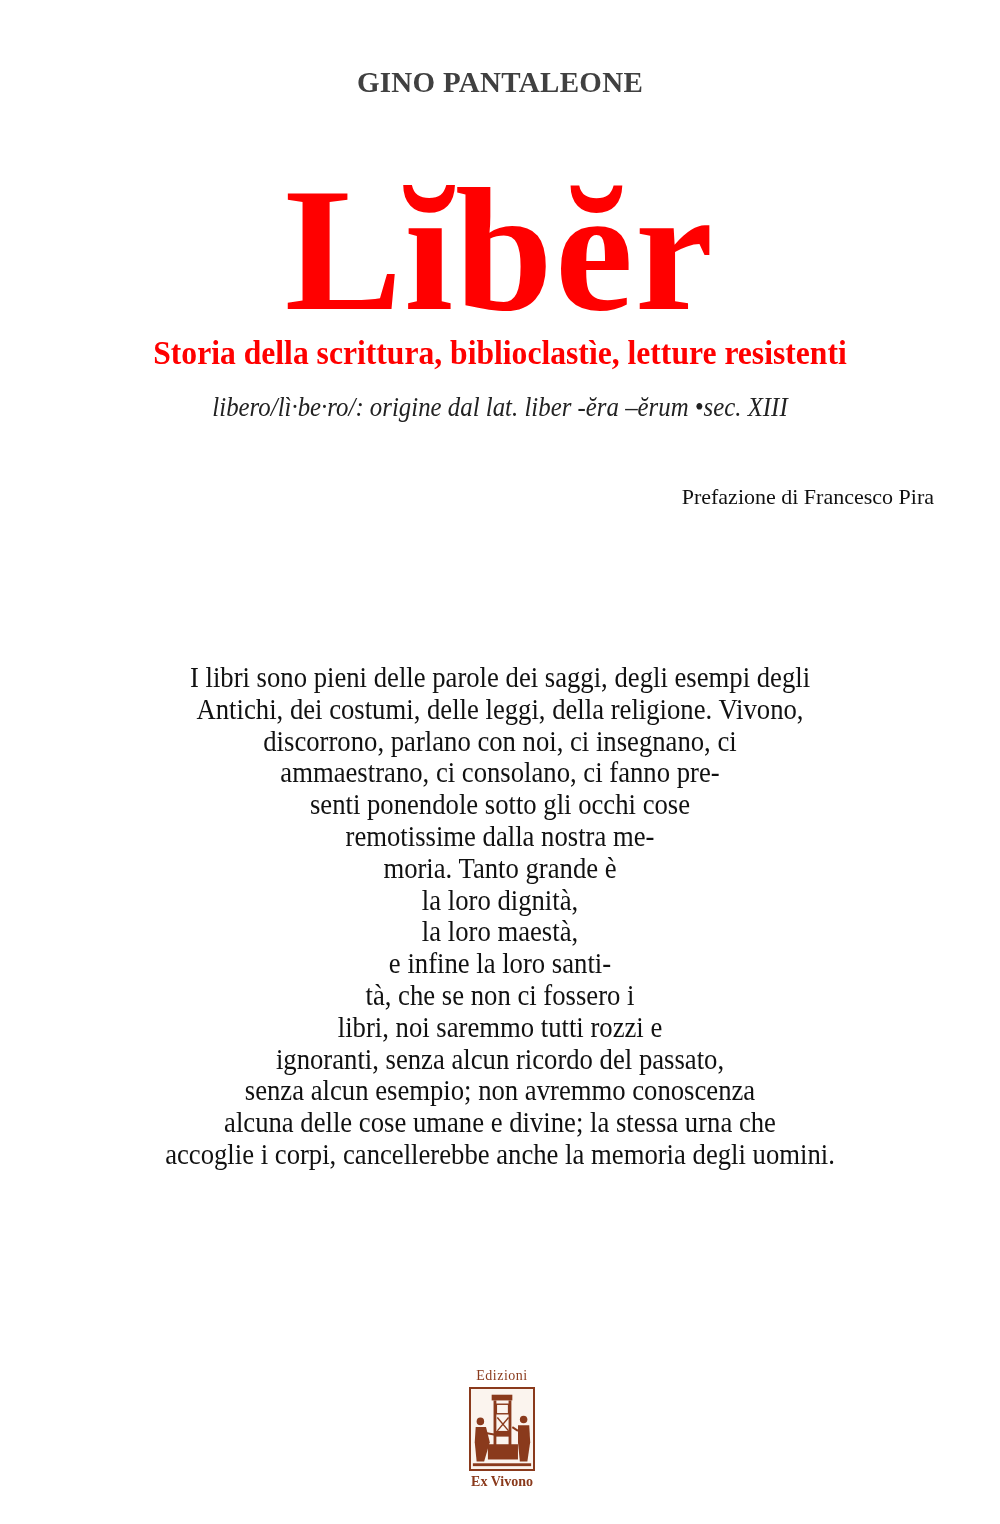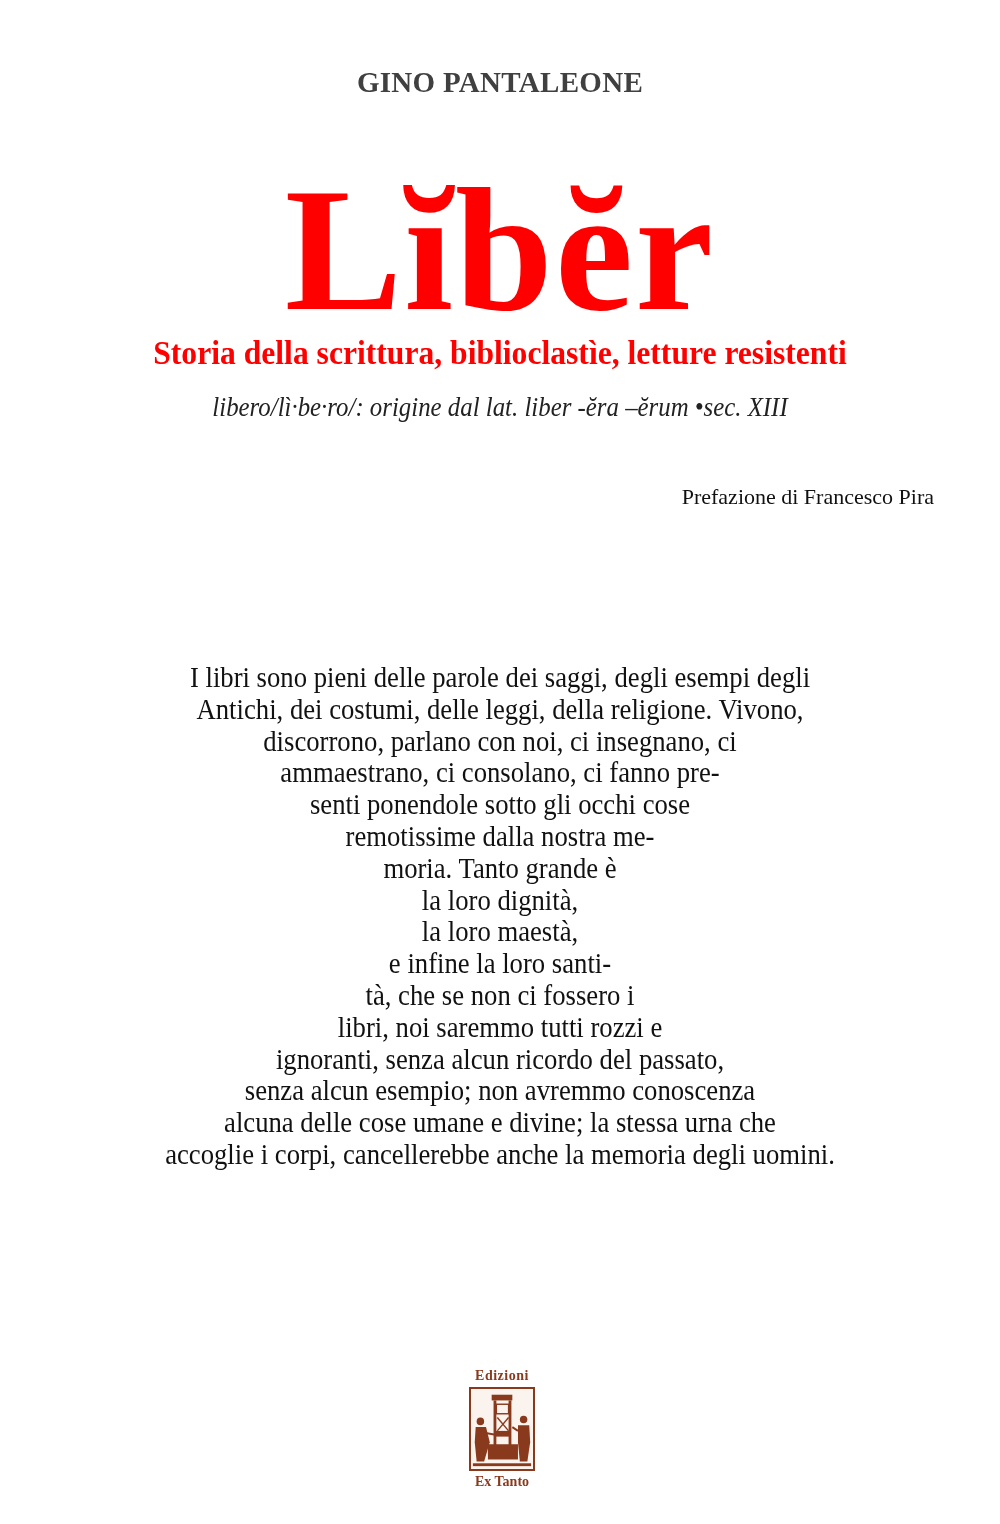--- a/index.html
+++ b/index.html
@@ -7,21 +7,21 @@
            font-family: "Liberation Serif", "DejaVu Serif", serif; color: #111111; }
     .abs { position: absolute; left: 0; width: 1000px; text-align: center; white-space: nowrap; }
     .author { top: 66px; font-size: 29px; font-weight: bold; letter-spacing: 0.3px; color: #404040; }
     .title { top: 162px; font-size: 176px; font-weight: bold; color: #ff0000; line-height: 1; letter-spacing: 2px; }
     .subtitle { top: 334px; font-size: 34px; font-weight: bold; color: #ff0000; transform: scaleX(0.93); transform-origin: center; }
     .etym { top: 392px; font-size: 27px; font-style: italic; color: #222; transform: scaleX(0.92); transform-origin: center; }
     .preface { top: 484px; left: auto; right: 66px; width: auto; font-size: 22px; color: #111; }
     .quote { top: 618px; margin-top: 44px; }
     .quote .line { display: block; font-size: 29px; line-height: 31.8px; color: #111; transform: scaleX(0.92); transform-origin: center; }
     .logo { position: absolute; left: 462px; top: 1368px; width: 80px; height: 124px; color: #8a3a1c; }
-    .logo .ed { position: absolute; top: 0; left: 0; width: 80px; text-align: center; font-size: 14px; font-weight: bold; letter-spacing: 0.5px; color: #8a3a1c; }
+    .logo .ed { position: absolute; top: 0; left: 0; width: 80px; text-align: center; font-size: 14px; font-weight: normal; letter-spacing: 0.5px; color: #8a3a1c; }
     .logo .box { position: absolute; top: 19px; left: 7px; width: 66px; height: 84px; border: 2px solid #8a3a1c; box-sizing: border-box; background: #fbf4ee; }
     .logo .box svg { width: 100%; height: 100%; display: block; }
     .logo .ex { position: absolute; top: 106px; left: 0; width: 80px; text-align: center; font-size: 14px; font-weight: bold; color: #8a3a1c; }
   </style>
 </head>
 <body>
 
 <div class="abs author">GINO PANTALEONE</div>
 <div class="abs title">Lĭbĕr</div>
 <div class="abs subtitle">Storia della scrittura, biblioclastìe, letture resistenti</div>
@@ -66,14 +66,14 @@
       <path d="M5 40 L16 40 L20 56 L14 76 L6 76 L4 56 Z" fill="#8a3a1c"></path>
       <line x1="14" y1="46" x2="26" y2="48" stroke="#8a3a1c" stroke-width="2"></line>
 
       <circle cx="56" cy="32" r="4" fill="#8a3a1c"></circle>
       <path d="M50 38 L62 38 L63 56 L60 76 L52 76 L50 56 Z" fill="#8a3a1c"></path>
       <line x1="50" y1="44" x2="44" y2="40" stroke="#8a3a1c" stroke-width="2"></line>
 
       <rect x="2" y="78" width="62" height="3" fill="#8a3a1c"></rect>
     </svg>
   </div>
-  <div class="ex">Ex Tanto</div>
+  <div class="ex">Ex Vivono</div>
 </div>
 
 </body></html>

